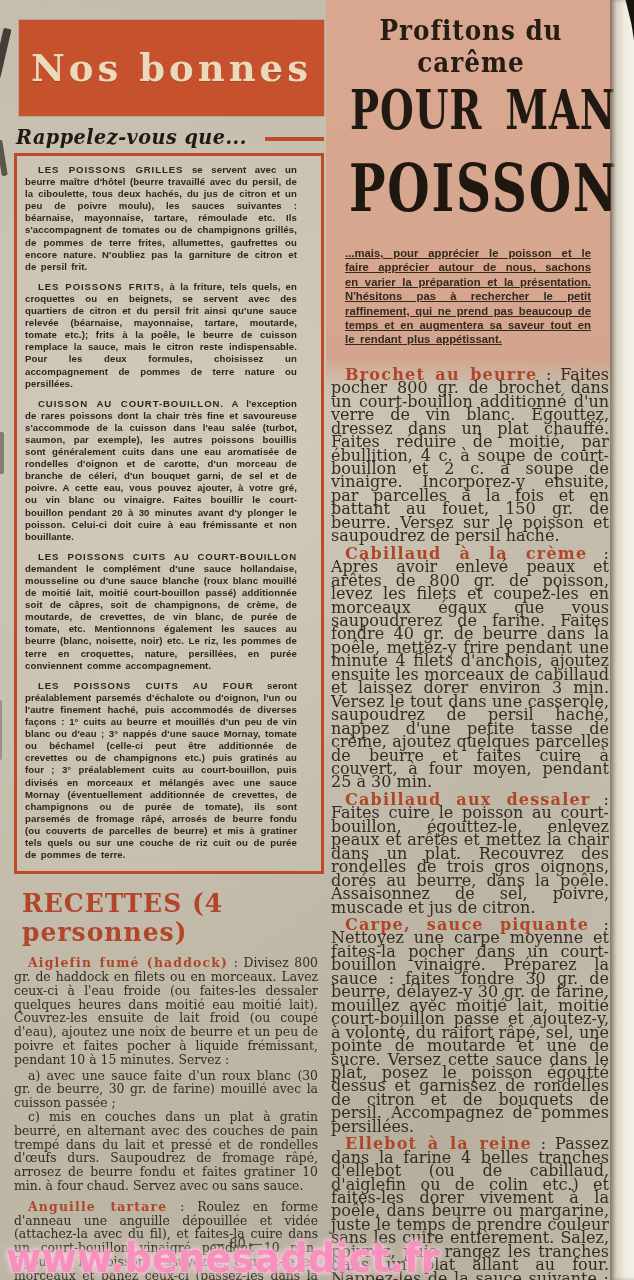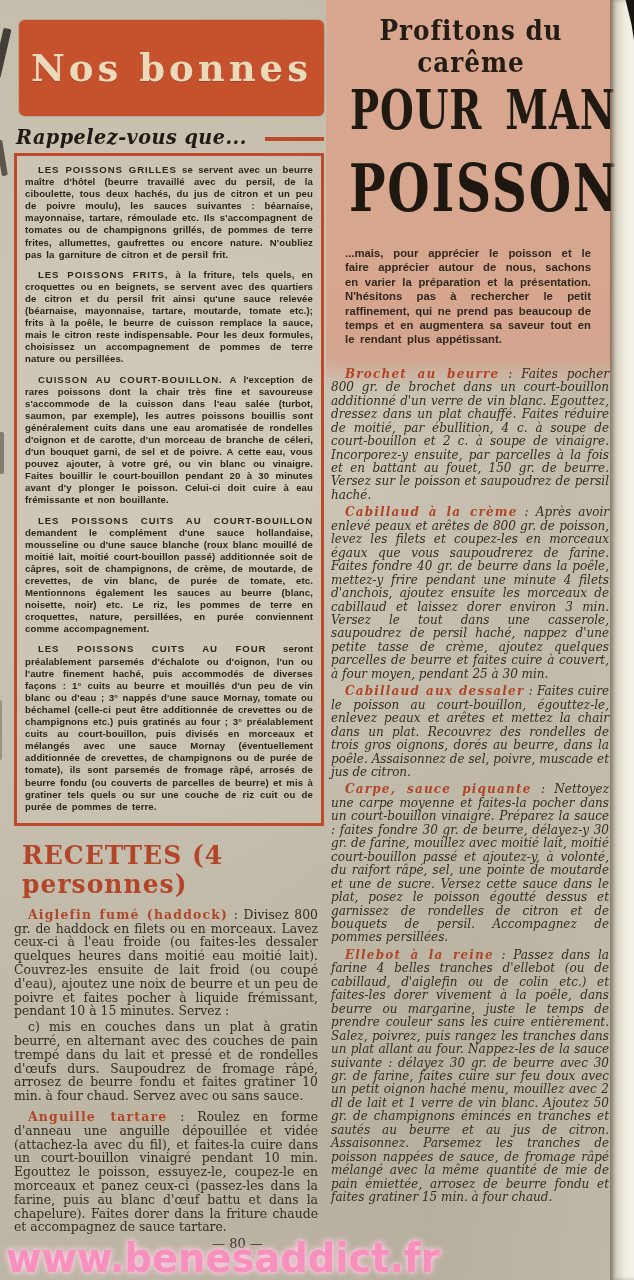--- a/index.html
+++ b/index.html
@@ -23,29 +23,29 @@
   .m2{left:-1px;top:140px;width:6px;height:36px;transform:rotate(-9deg);opacity:.7;}
   .m3{left:-1px;top:432px;width:5px;height:42px;opacity:.45;}
   .m4{left:-2px;top:700px;width:4px;height:60px;opacity:.3;}
   .pink-panel{position:absolute;left:326px;top:0;width:286px;height:388px;
     background:linear-gradient(180deg,#d9a78f 0%, #d7a68f 70%, #d3a48e 92%, rgba(211,164,142,0) 100%);
     z-index:1;}
   
   .left-col{position:absolute;left:14px;top:20px;width:310px;z-index:3;}
   .banner{background:#c5512d;margin-left:5px;width:305px;height:96px;
     display:flex;flex-direction:column;justify-content:center;align-items:center;
-    box-shadow:0 0 0 1px rgba(120,40,15,.15);border-radius:6px;}
+    box-shadow:0 0 0 1px rgba(120,40,15,.15);}
   .banner div{font:700 37px/43px "DejaVu Serif", serif;color:#ead9ba;letter-spacing:4px;
     transform:scaleY(1.02);text-shadow:0 1px 0 rgba(90,30,10,.25);}
   .reminder-row{display:flex;align-items:center;margin:10px 0 5px 2px;justify-content:space-between;}
   .reminder{font:700 italic 20px/22px "DejaVu Serif", serif;color:#1f1a14;letter-spacing:.5px;white-space:nowrap;transform:scaleX(.96);transform-origin:left;}
   .reminder-rule{flex:1;height:4px;background:#bf4a2a;margin-left:8px;margin-top:4px;}
   .red-box{border:3px solid #bf4a2a;padding:8px 8px 2px 8px;background:rgba(255,250,238,0.06);}
   .box-para{font:700 9.6px/12.1px "Liberation Sans", sans-serif;color:#2d261d;
-    text-align:justify;text-indent:13px;margin:0 0 8px 0;word-spacing:1.6px;letter-spacing:.1px;}
+    text-align:justify;text-indent:13px;margin:0 16px 8px 0;word-spacing:1.6px;letter-spacing:.1px;}
   .box-lead{letter-spacing:.9px;}
   .recettes-title{font:700 25px/28px "DejaVu Serif", serif;color:#b3452a;letter-spacing:1px;
     margin:16px 0 10px 8px;transform:scaleY(1.05);transform-origin:left;}
   .left-recipes .recipe-para{width:304px;}
   .recipe-para{font:400 12.4px/13.8px "DejaVu Serif", serif;color:#342c22;
     text-align:justify;text-indent:14px;margin:0 0 2px 0;}
   .recipe-para.first{margin-top:7px;}
   .recipe-para.cont{margin:0;}
   .recipe-name{font-weight:700;color:#b04527;letter-spacing:1.2px;}
   .page-number{position:absolute;left:212px;top:1236px;font:400 13px "DejaVu Serif", serif;color:#3a332a;z-index:2;}
@@ -54,23 +54,23 @@
   .kicker{font:700 26px/30px "DejaVu Serif", serif;color:#241d15;text-align:center;
     margin-top:16px;letter-spacing:1px;transform:scale(.95,1.08);}
   .big-line{display:flex;justify-content:flex-start;padding:0 10px;margin-top:12px;}
   .big-line span{font:700 44px/46px "DejaVu Serif", serif;color:#201a12;display:inline-block;transform:scale(.88,1.22);letter-spacing:1px;}
   .big-du{text-align:center;margin-top:22px;}
   .big-du span{font:700 46px/48px "DejaVu Serif", serif;display:inline-block;transform:scale(.9,1.25);color:#201a12;}
   .big-poisson{text-align:center;margin-top:26px;}
   .big-poisson span{font:700 54px/56px "DejaVu Serif", serif;display:inline-block;
     transform:scale(.9,1.22);color:#1e1810;letter-spacing:2px;}
   .intro{font:700 11.3px/14.4px "Liberation Sans", sans-serif;color:#33291f;
-    text-align:justify;margin:30px 20px 0 14px;word-spacing:2.5px;}
+    text-align:justify;margin:30px 20px 0 14px;word-spacing:2.5px;text-decoration:underline;}
   .right-recipes{margin-top:21px;width:278px;}
-  .right-recipes .recipe-para{font-size:12px;line-height:13.45px;font-style:italic;}
+  .right-recipes .recipe-para{font-size:16px;line-height:13.45px;}
   .right-recipes .recipe-para.first{margin-top:4px;}
   
   .watermark{position:absolute;left:6px;top:1238px;z-index:10;
     font:700 40px/40px "DejaVu Sans", sans-serif;color:#f890bd;letter-spacing:0px;
     text-shadow:0 0 1px #fbb9d6, 0 0 5px #ffd2e6, 0 0 9px rgba(255,210,230,.8);
     transform:scaleX(.96);transform-origin:left;white-space:nowrap;}
 </style>
 </head>
 <body>
 
@@ -100,20 +100,21 @@
         <p class="box-para"><span class="box-lead">LES POISSONS FRITS,</span> à la friture, tels quels, en croquettes ou en beignets, se servent avec des quartiers de citron et du persil frit ainsi qu'une sauce relevée (béarnaise, mayonnaise, tartare, moutarde, tomate etc.); frits à la poêle, le beurre de cuisson remplace la sauce, mais le citron reste indispensable. Pour les deux formules, choisissez un accompagnement de pommes de terre nature ou persillées.</p>
         <p class="box-para"><span class="box-lead">CUISSON AU COURT-BOUILLON.</span> A l'exception de rares poissons dont la chair très fine et savoureuse s'accommode de la cuisson dans l'eau salée (turbot, saumon, par exemple), les autres poissons bouillis sont généralement cuits dans une eau aromatisée de rondelles d'oignon et de carotte, d'un morceau de branche de céleri, d'un bouquet garni, de sel et de poivre. A cette eau, vous pouvez ajouter, à votre gré, ou vin blanc ou vinaigre. Faites bouillir le court-bouillon pendant 20 à 30 minutes avant d'y plonger le poisson. Celui-ci doit cuire à eau frémissante et non bouillante.</p>
         <p class="box-para"><span class="box-lead">LES POISSONS CUITS AU COURT-BOUILLON</span> demandent le complément d'une sauce hollandaise, mousseline ou d'une sauce blanche (roux blanc mouillé de moitié lait, moitié court-bouillon passé) additionnée soit de câpres, soit de champignons, de crème, de moutarde, de crevettes, de vin blanc, de purée de tomate, etc. Mentionnons également les sauces au beurre (blanc, noisette, noir) etc. Le riz, les pommes de terre en croquettes, nature, persillées, en purée conviennent comme accompagnement.</p>
         <p class="box-para"><span class="box-lead">LES POISSONS CUITS AU FOUR</span> seront préalablement parsemés d'échalote ou d'oignon, l'un ou l'autre finement haché, puis accommodés de diverses façons : 1° cuits au beurre et mouillés d'un peu de vin blanc ou d'eau ; 3° nappés d'une sauce Mornay, tomate ou béchamel (celle-ci peut être additionnée de crevettes ou de champignons etc.) puis gratinés au four ; 3° préalablement cuits au court-bouillon, puis divisés en morceaux et mélangés avec une sauce Mornay (éventuellement additionnée de crevettes, de champignons ou de purée de tomate), ils sont parsemés de fromage râpé, arrosés de beurre fondu (ou couverts de parcelles de beurre) et mis à gratiner tels quels ou sur une couche de riz cuit ou de purée de pommes de terre.</p>
       </div>
 
     <div class="recettes-title">RECETTES (4 personnes)</div>
 
     <div class="left-recipes" id="left-recipes">
         <p class="recipe-para first"><span class="recipe-name">Aiglefin fumé (haddock)</span> : Divisez 800 gr. de haddock en filets ou en morceaux. Lavez ceux-ci à l'eau froide (ou faites-les dessaler quelques heures dans moitié eau moitié lait). Couvrez-les ensuite de lait froid (ou coupé d'eau), ajoutez une noix de beurre et un peu de poivre et faites pocher à liquide frémissant, pendant 10 à 15 minutes. Servez :</p>
+        <p class="recipe-para cont">a) avec une sauce faite d'un roux blanc (30 gr. de beurre, 30 gr. de farine) mouillé avec la cuisson passée ;</p>
         <p class="recipe-para cont">c) mis en couches dans un plat à gratin beurré, en alternant avec des couches de pain trempé dans du lait et pressé et de rondelles d'œufs durs. Saupoudrez de fromage râpé, arrosez de beurre fondu et faites gratiner 10 min. à four chaud. Servez avec ou sans sauce.</p>
         <p class="recipe-para first"><span class="recipe-name">Anguille tartare</span> : Roulez en forme d'anneau une anguille dépouillée et vidée (attachez-la avec du fil), et faites-la cuire dans un court-bouillon vinaigré pendant 10 min. Egouttez le poisson, essuyez-le, coupez-le en morceaux et panez ceux-ci (passez-les dans la farine, puis au blanc d'œuf battu et dans la chapelure). Faites dorer dans la friture chaude et accompagnez de sauce tartare.</p>
       </div>
   </div>
 
   <div class="page-number">— 80 —</div>
 
   <div class="right-col">
 
     <div class="kicker">Profitons du carême</div>

